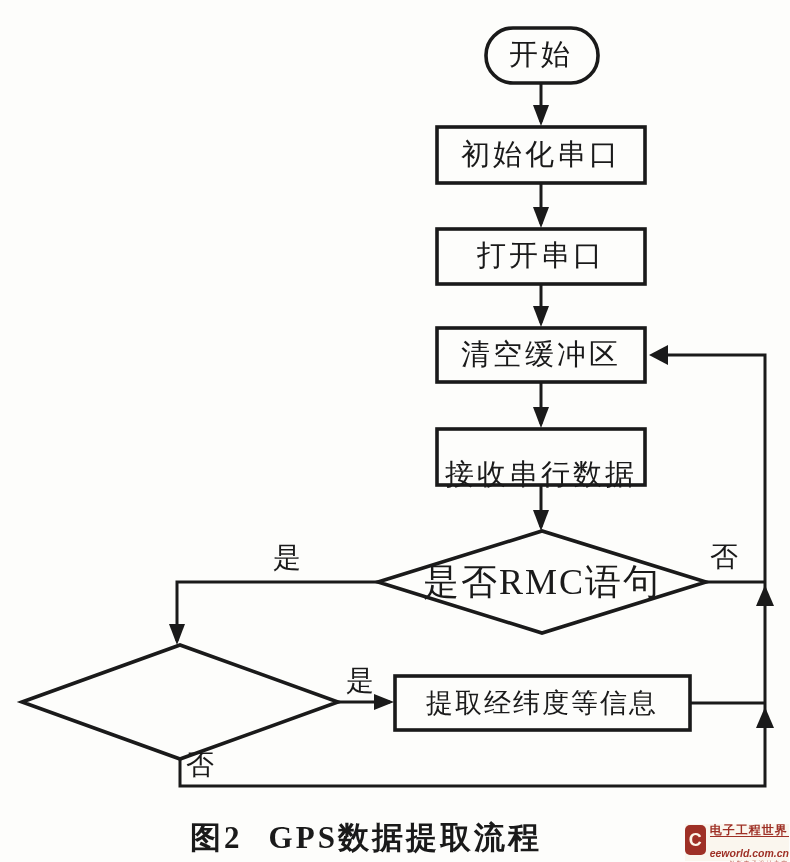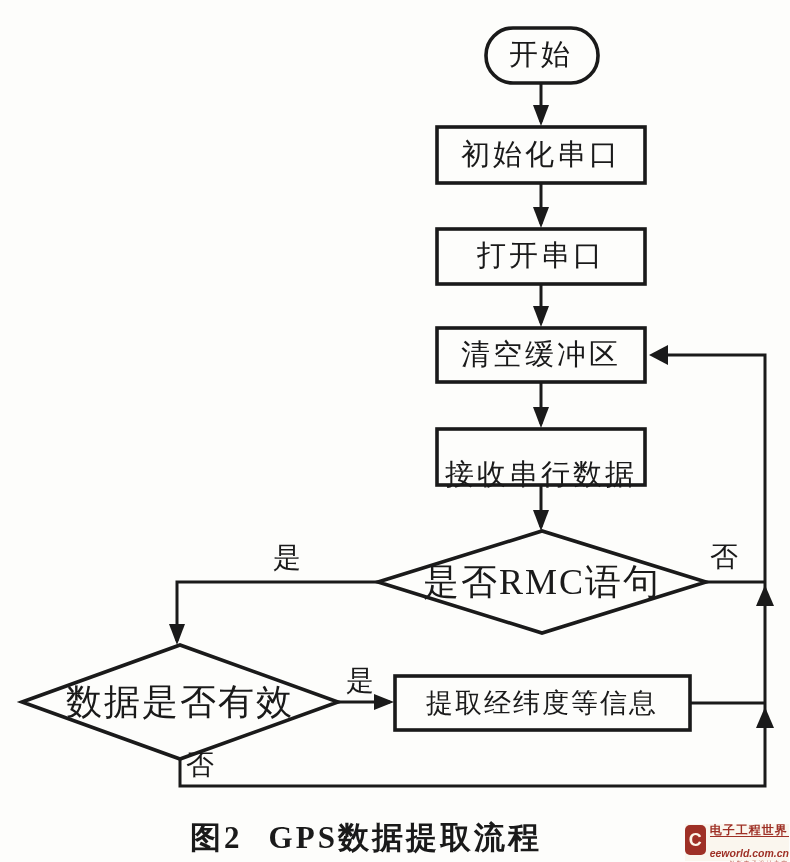--- a/index.html
+++ b/index.html
@@ -128,21 +128,20 @@
       <polygon points="765,585 756,606 774,606"></polygon>
     </g>
   </svg>
 
   <div class="node-label" style="left:541px;top:55px;">开始</div>
   <div class="node-label" style="left:541px;top:155px;">初始化串口</div>
   <div class="node-label" style="left:541px;top:256px;">打开串口</div>
   <div class="node-label" style="left:541px;top:355px;">清空缓冲区</div>
   <div class="node-label" style="left:541px;top:457px;margin-top:18px;">接收串行数据</div>
   <div class="node-label decision-text" style="left:542px;top:582px;">是否RMC语句</div>
-  <div class="node-label decision-text" style="left:180px;top:702px;">数据是否有效</div>
   <div class="node-label extract-text" style="left:542px;top:703px;">提取经纬度等信息</div>
 
   <div class="edge-label" style="left:287px;top:558px;">是</div>
   <div class="edge-label" style="left:724px;top:557px;">否</div>
   <div class="edge-label" style="left:360px;top:681px;">是</div>
   <div class="edge-label" style="left:200px;top:765px;">否</div>
 
   <div class="caption">
     <span class="cap-index">图2</span><span>GPS数据提取流程</span>
   </div>

